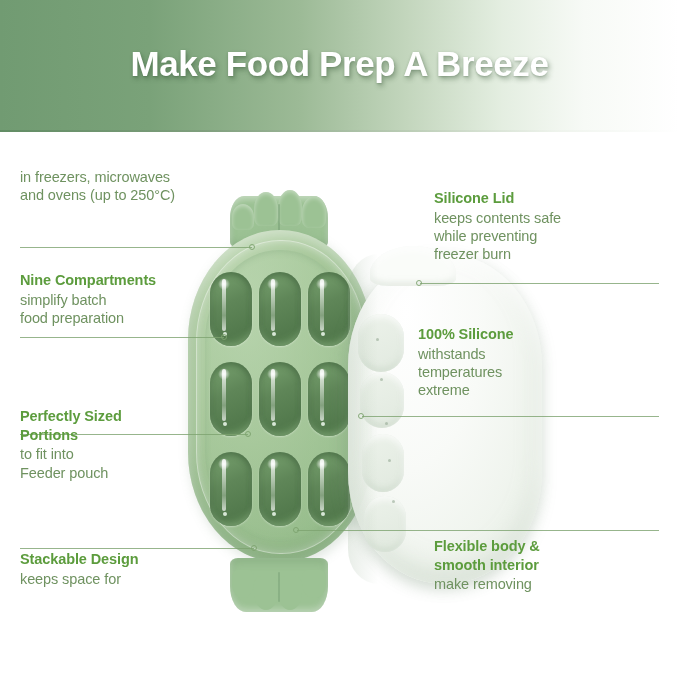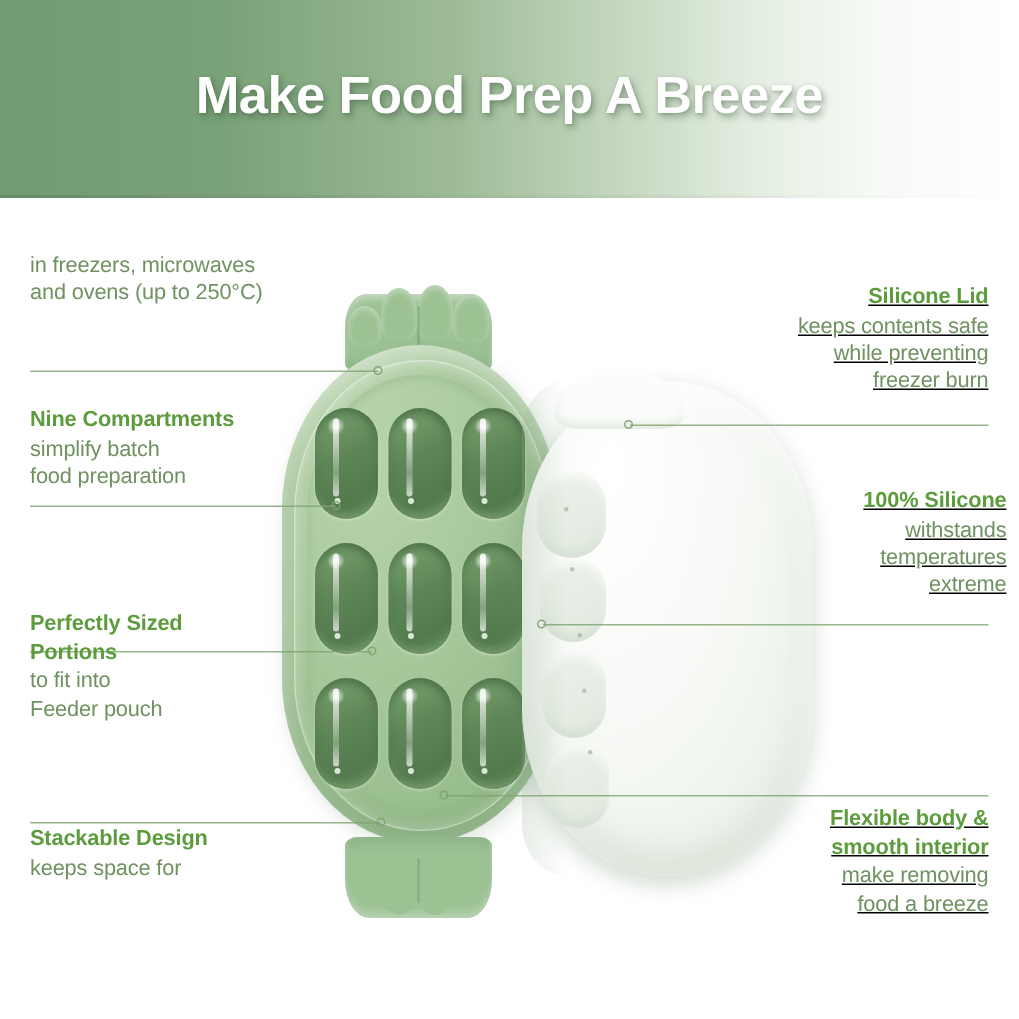--- a/index.html
+++ b/index.html
@@ -152,21 +152,21 @@
   
   .callout{position:absolute;}
   .callout .head{
     font-size:14.5px;font-weight:bold;color:#5c9c3d;line-height:1.22;
     margin:0 0 1px 0;letter-spacing:-0.1px;
   }
   .callout .body{
     font-size:14.5px;color:#6f9260;line-height:1.25;letter-spacing:-0.1px;
   }
   .callout.left{text-align:left;}
-  .callout.right{text-align:right;text-decoration:underline;}
+  .callout.right{text-align:left;}
   .leader{
     position:absolute;height:1px;
     background:#7da36f;
     opacity:.8;
   }
   .leader-dot{
     position:absolute;width:6px;height:6px;border-radius:50%;
     border:1px solid #7da36f;background:transparent;
     box-sizing:border-box;opacity:.9;
   }
@@ -309,27 +309,26 @@
     <div class="body">keeps space for</div>
   </div>
 
   <div class="callout right" style="left:434px;top:190px;width:225px">
     <div class="head">Silicone Lid</div>
     <div class="body">keeps contents safe</div>
     <div class="body">while preventing</div>
     <div class="body">freezer burn</div>
   </div>
 
-  <div class="callout right" style="left:446px;top:326px;width:225px">
+  <div class="callout right" style="left:418px;top:326px;width:225px">
     <div class="head">100% Silicone</div>
     <div class="body">withstands</div>
     <div class="body">temperatures</div>
     <div class="body">extreme</div>
   </div>
 
   <div class="callout right" style="left:434px;top:538px;width:225px">
     <div class="head">Flexible body &amp;</div>
     <div class="head">smooth interior</div>
     <div class="body">make removing</div>
-    <div class="body">food a breeze</div>
   </div>
 
 </div>
 
 </body></html>

